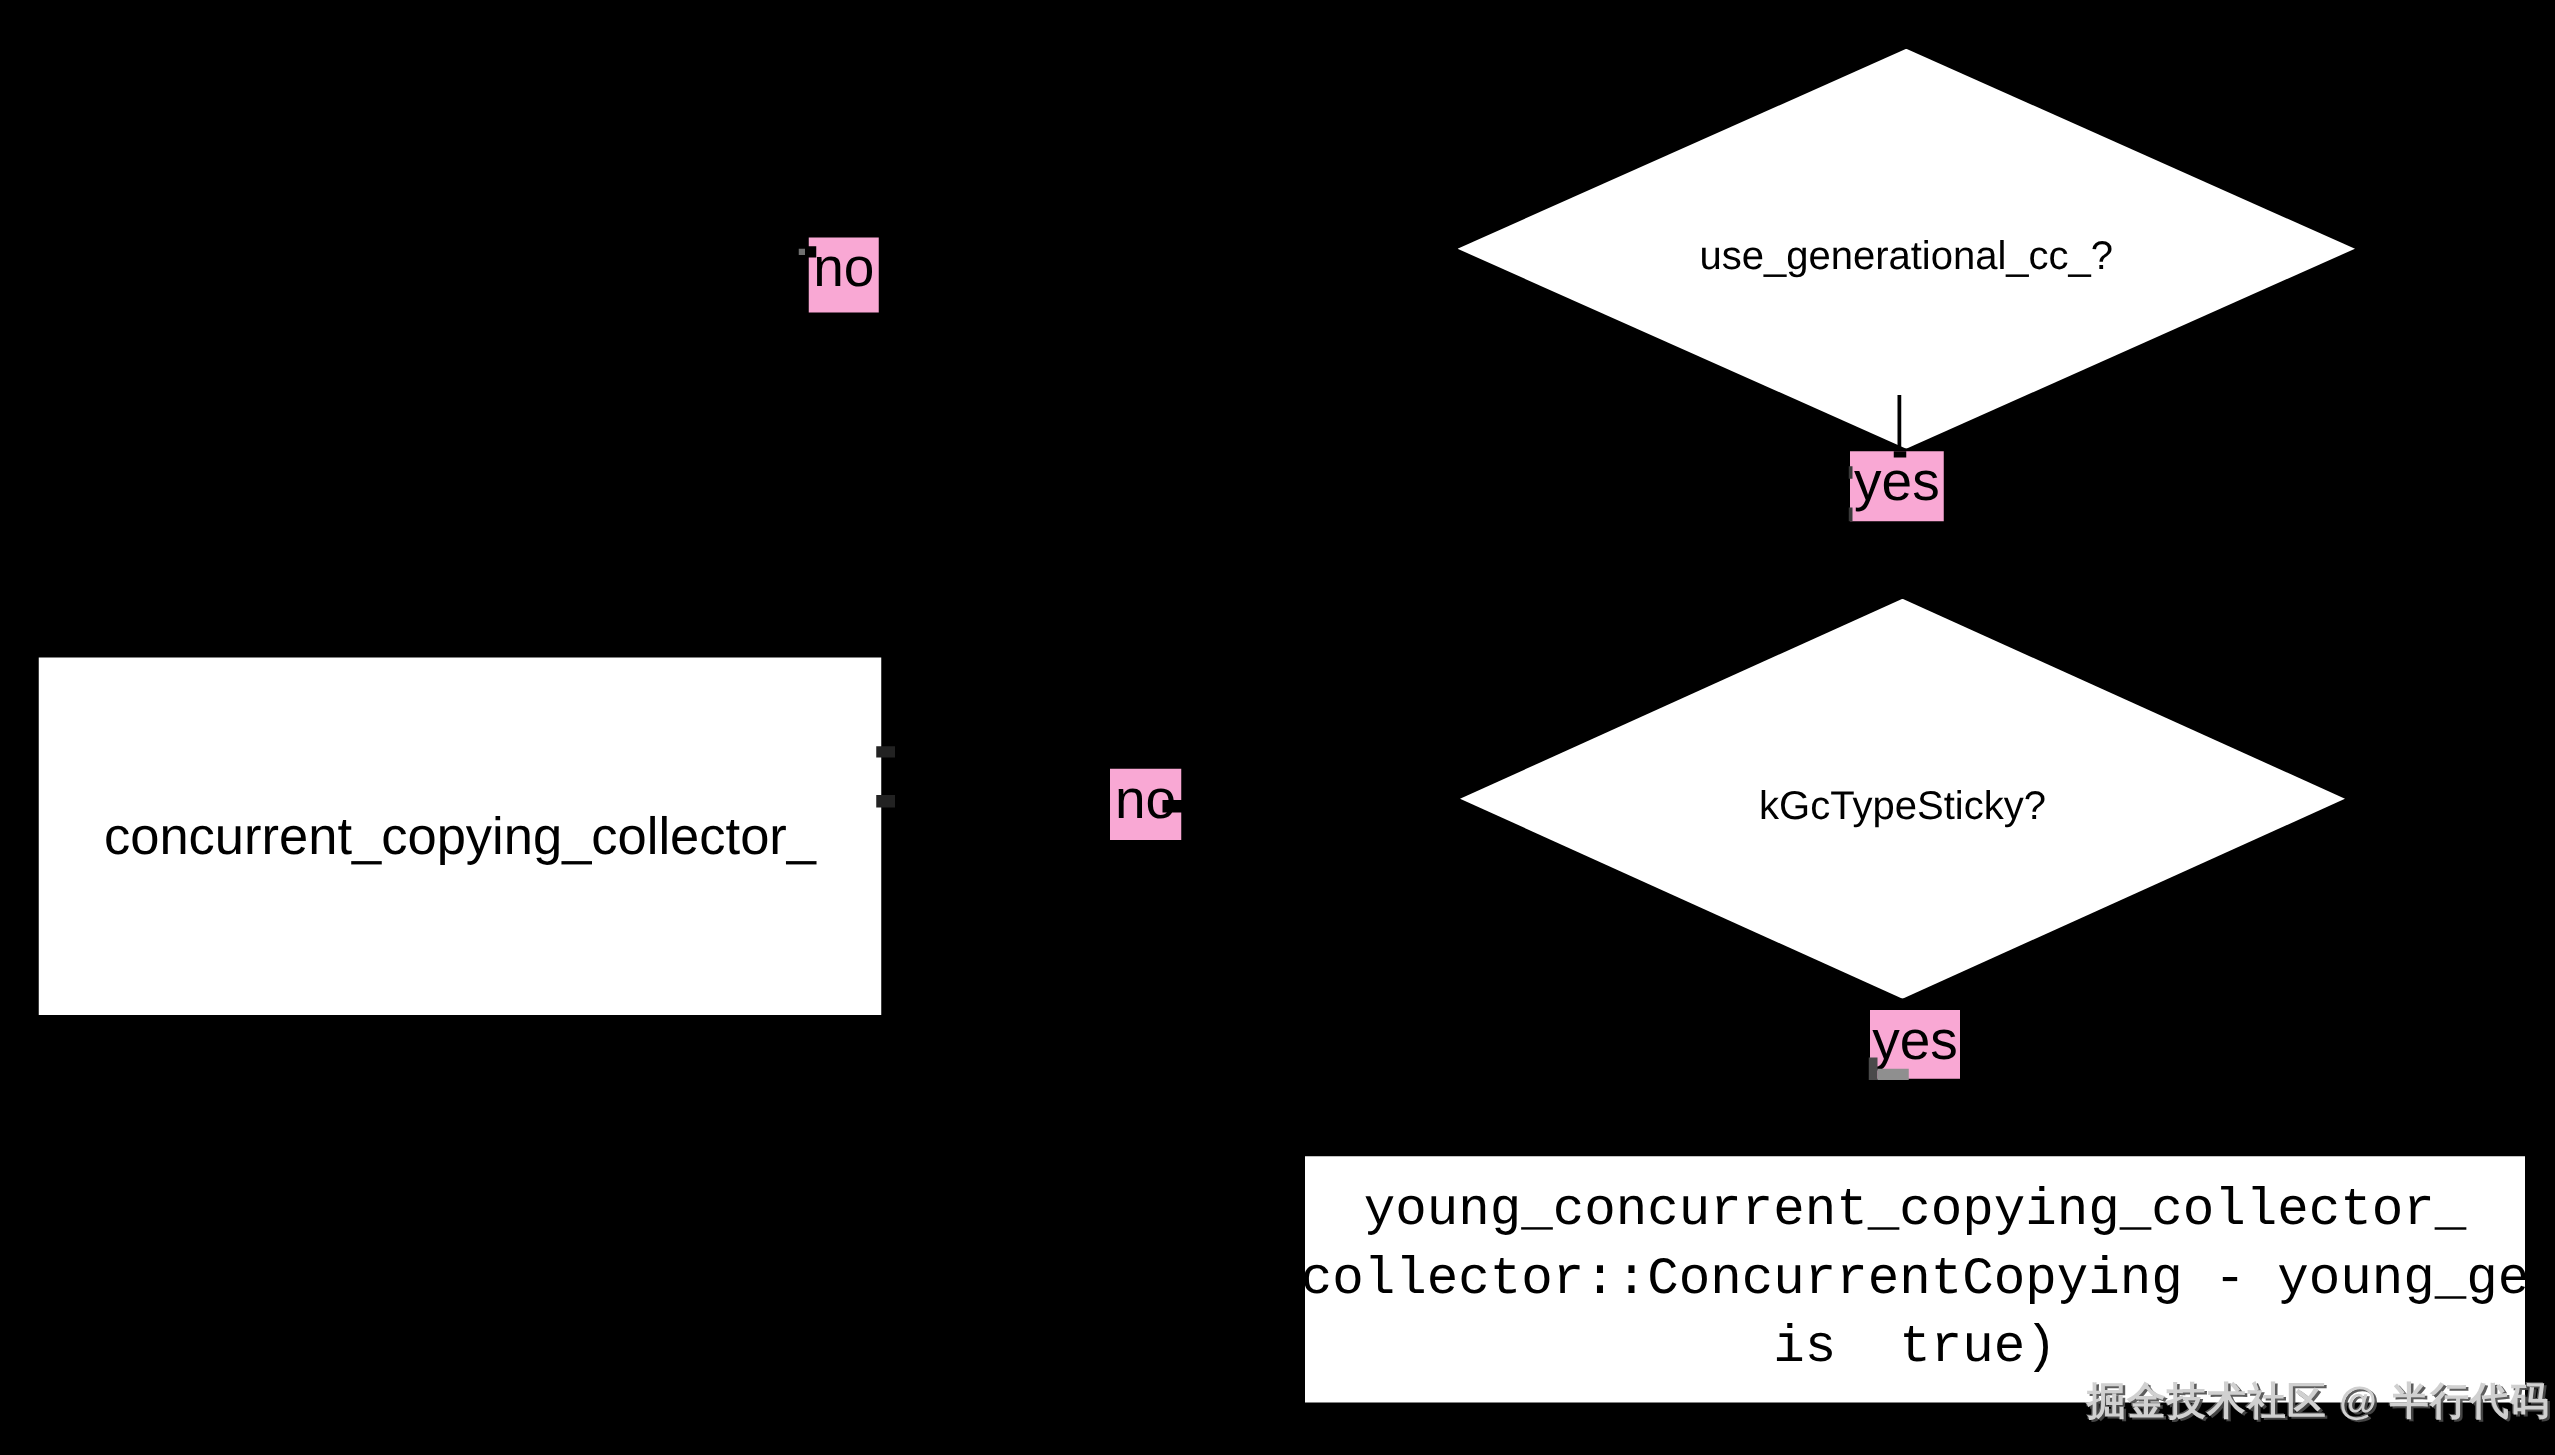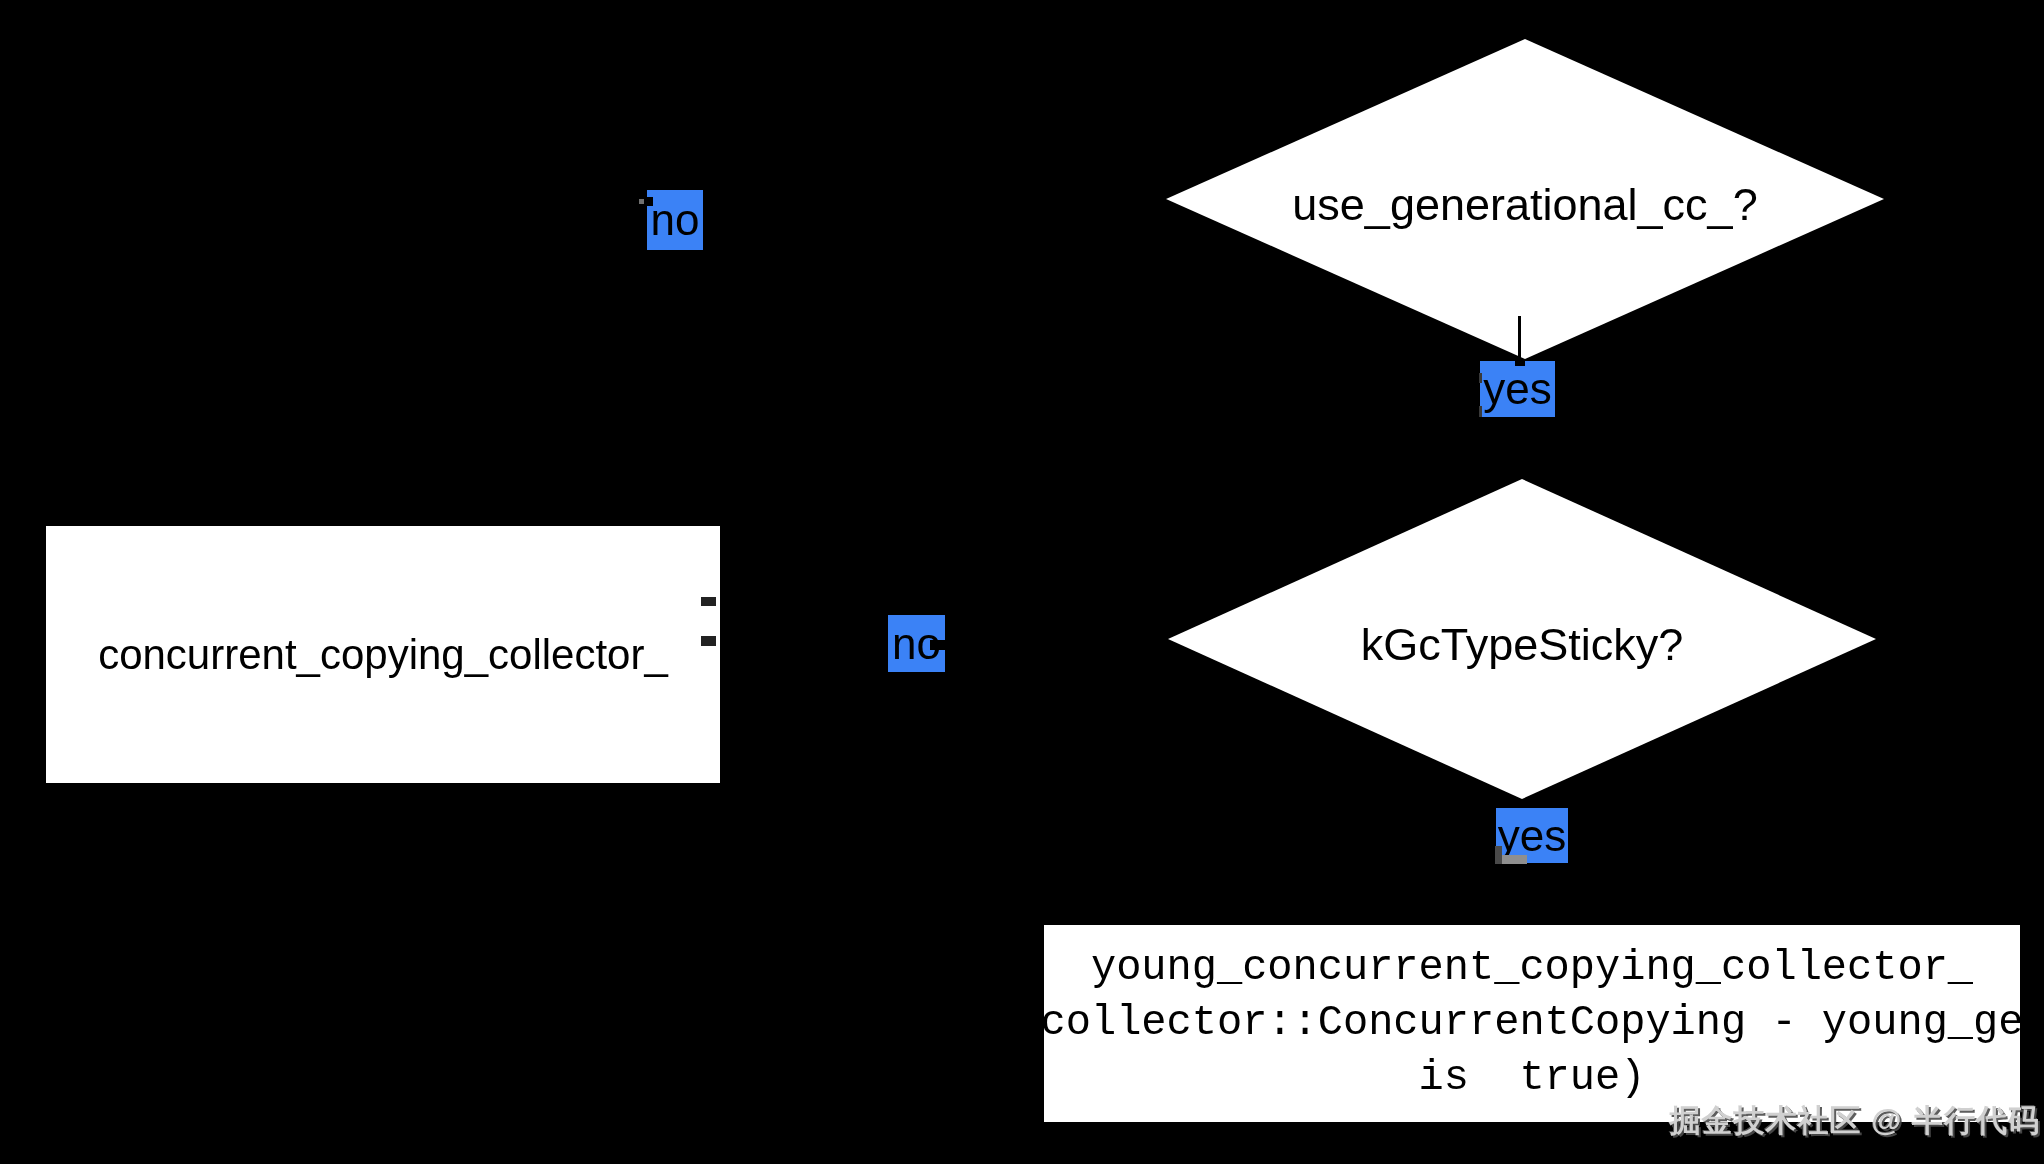--- a/index.html
+++ b/index.html
@@ -17,40 +17,39 @@
     color: #000;
     display: flex;
     align-items: center;
     justify-content: center;
     text-align: center;
   }
   .diamond {
     clip-path: polygon(50% 0%, 100% 50%, 50% 100%, 0% 50%);
   }
   .diamond-label {
-    font-size: 45px;
+    font-size: 32px;
     letter-spacing: 0px;
     white-space: pre;
     margin-top: 11px;
   }
   .process {
     flex-direction: column;
   }
   .box-line {
     font-size: 42px;
     line-height: 58px;
     white-space: pre;
   }
   .process-bottom .box-line { line-height: 55px; font-family: Liberation Mono, monospace; }
   .edge-chip {
     position: absolute;
-    background: #3b82f6;
+    background: #f9a8d4;
     color: #000;
     display: flex;
-    align-items: center;
     justify-content: center;
     font-size: 44px;
     z-index: 3;
   }
   .edge-chip span { white-space: pre; }
   .mark { position: absolute; z-index: 6; }
   .watermark {
     position: absolute;
     right: 4px;
     top: 1100px;
@@ -69,21 +68,21 @@
 <div class="canvas">
 
   <div class="node diamond" style="left:1166px; top:39px; width:718px; height:320px;">
     <span class="diamond-label">use_generational_cc_?</span>
   </div>
 
   <div class="node diamond" style="left:1168px; top:479px; width:708px; height:320px;">
     <span class="diamond-label">kGcTypeSticky?</span>
   </div>
 
-  <div class="node process" style="left:46px; top:526px; width:674px; height:257px;">
+  <div class="node process" style="left:31px; top:526px; width:674px; height:286px;">
     <span class="box-line">concurrent_copying_collector_</span>
   </div>
 
   <div class="node process process-bottom" style="left:1044px; top:925px; width:976px; height:197px;">
     <span class="box-line">young_concurrent_copying_collector_</span>
     <span class="box-line">(collector::ConcurrentCopying - young_gen</span>
     <span class="box-line">is  true)</span>
   </div>
 
   <div class="edge-chip" style="left:647px; top:190px; width:56px; height:60px;">

